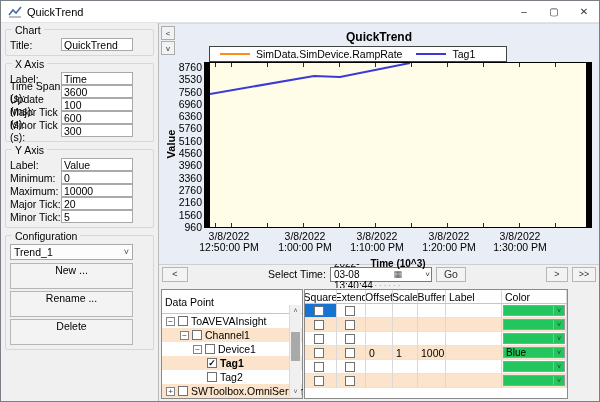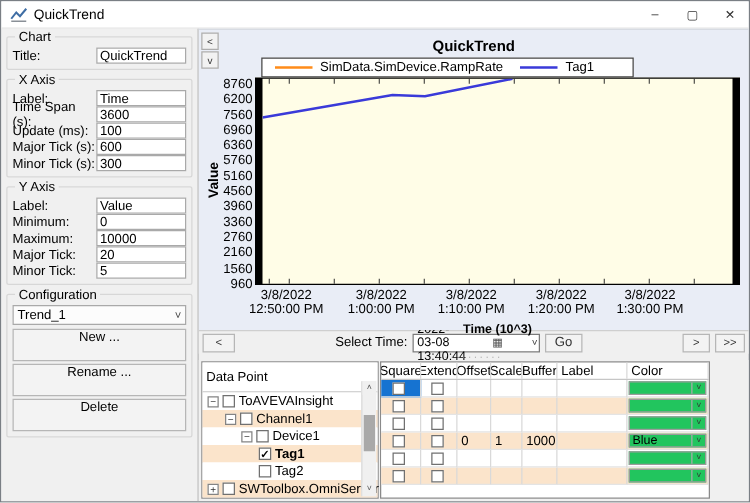--- a/index.html
+++ b/index.html
@@ -11,21 +11,21 @@
   }
   
   .titlebar { height:22px; background:#fff; display:flex; align-items:center; border-bottom:1px solid #e3e3e3; }
   .titlebar .appicon { width:14px; height:12px; margin:0 5px 0 7px; }
   .titlebar .title { font-size:11px; }
   .titlebar .spacer { flex:1; }
   .winbtn { width:30px; height:22px; display:flex; align-items:center; justify-content:center; font-size:10px; color:#333; }
   
   .main { display:flex; height:378px; }
   .sidebar { width:158px; background:#f0f0f0; border-right:1px solid #b9b9b9; padding:6px 4px 0 4px; }
-  .group { border:1px solid #d7d7d7; border-radius:2px; position:relative; padding:8px 4px 4px 4px; margin-bottom:7px; }
+  .group { border:1px solid #d7d7d7; border-radius:2px; position:relative; padding:8px 20px 4px 4px; margin-bottom:7px; }
   .group-title { position:absolute; top:-6px; left:6px; background:#f0f0f0; padding:0 3px; font-size:10.5px; }
   .field { display:flex; align-items:center; height:13px; margin-bottom:0; }
   .field label { flex:1; font-size:10.5px; }
   .field input { width:72px; height:13px; border:1px solid #a9a9a9; font-family:"Liberation Sans",sans-serif; font-size:10.5px; padding:0 2px; }
   .combo-sel { height:16px; border:1px solid #a9a9a9; background:#fcfcfc; display:flex; align-items:center; padding:0 3px; font-size:10.5px; margin-bottom:3px; }
   .combo-sel .chev { margin-left:auto; font-size:9px; color:#444; }
   .btn { height:26px; background:#f3f3f3; border:1px solid #b6b6b6; text-align:center; font-size:10.5px; line-height:12px; margin-top:2px; }
   
   .rightcol { flex:1; display:flex; flex-direction:column; }
   .chart-region { height:251px; background:#e9edf6; position:relative; border-top:1px solid #d7dbe2; }
@@ -186,21 +186,21 @@
           <span class="swatch sw-orange"></span>
           <span>SimData.SimDevice.RampRate</span>
           <span class="swatch sw-blue"></span>
           <span>Tag1</span>
         </div>
 
         <div class="value-label">Value</div>
 
         <div class="ylabels">
           <span>8760</span>
-            <span>6200</span>
+            <span>3530</span>
           <span>7560</span>
             <span>6960</span>
           <span>6360</span>
             <span>5760</span>
           <span>5160</span>
             <span>4560</span>
           <span>3960</span>
             <span>3360</span>
           <span>2760</span>
             <span>2160</span>

